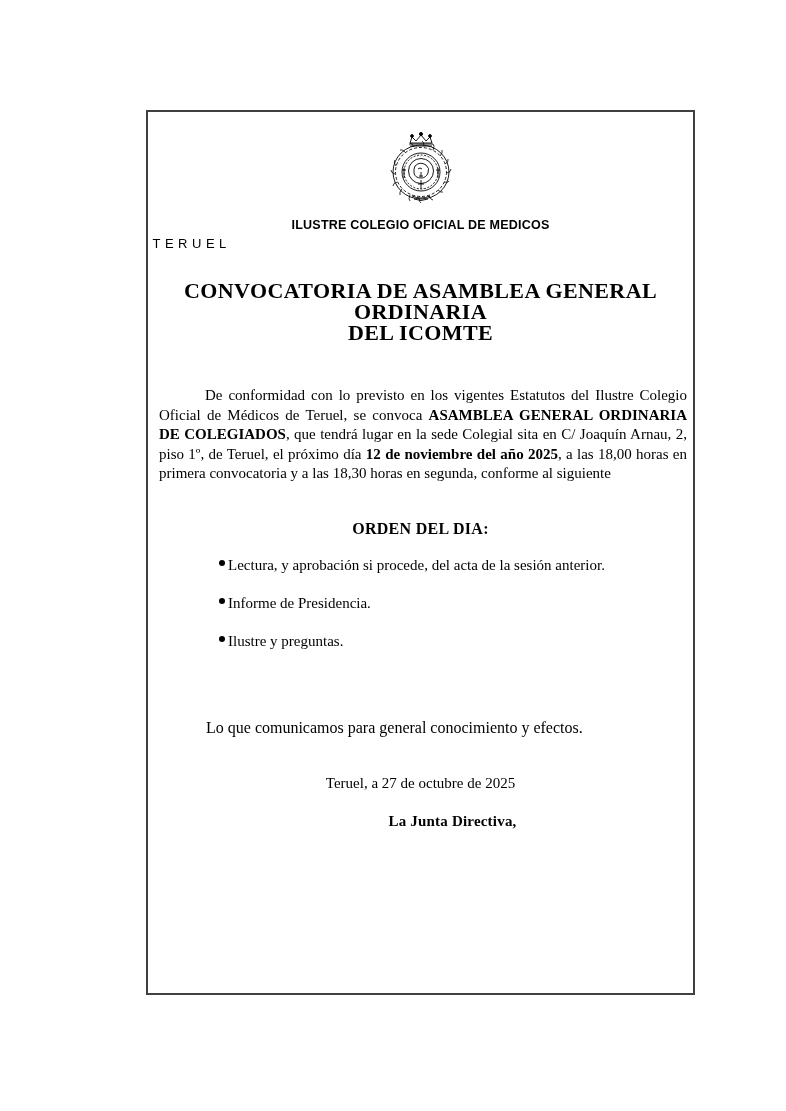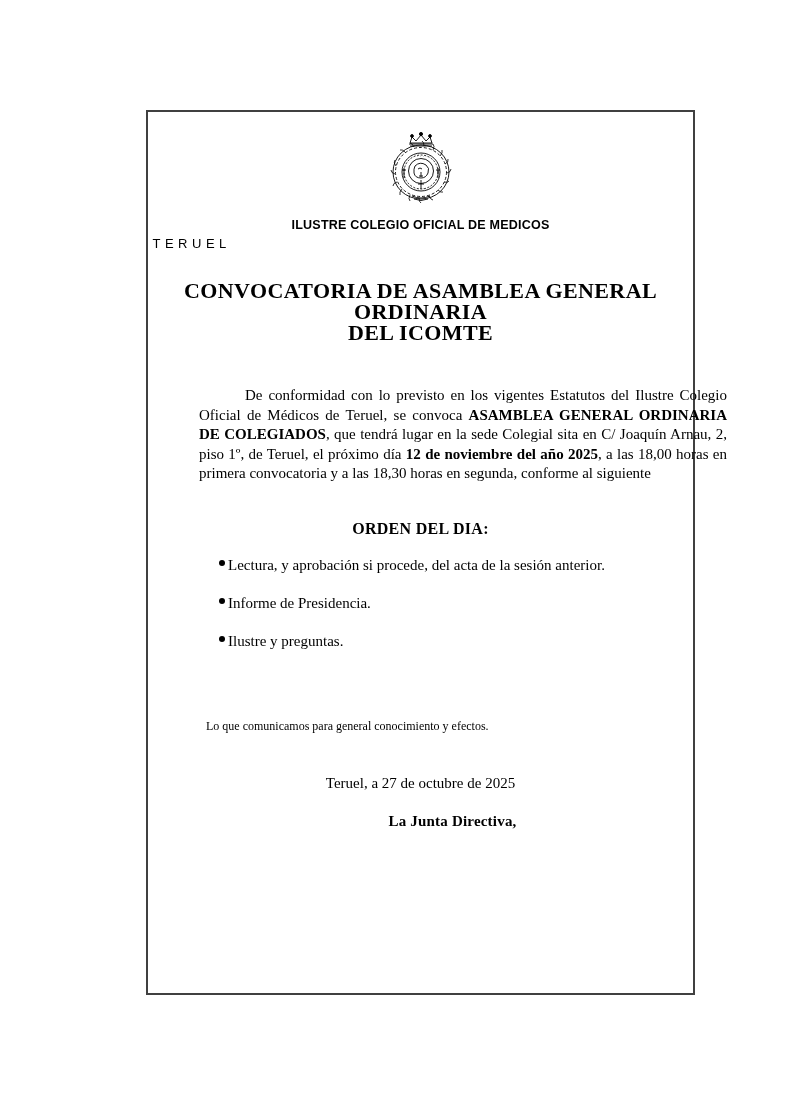--- a/index.html
+++ b/index.html
@@ -92,21 +92,20 @@
     position: absolute;
     left: 11px;
     top: 259px;
     width: 528px;
     text-align: justify;
     text-justify: inter-word;
     font-size: 15px;
     line-height: 19.6px;
     text-indent: 46px;
     hyphens: none;
-    margin-left: 40px;
   }
   .body-par b { font-weight: bold; }
 
   
   .agenda-heading {
     position: absolute;
     left: 0;
     top: 408px;
     width: 100%;
     text-align: center;
@@ -141,21 +140,21 @@
     height: 6px;
     border-radius: 50%;
     background: #000000;
   }
 
   
   .closing-note {
     position: absolute;
     left: 58px;
     top: 607px;
-    font-size: 12px;
+    font-size: 16px;
   }
   .place-date {
     position: absolute;
     left: 0;
     top: 663px;
     width: 100%;
     text-align: center;
     font-size: 15px;
   }
   .signature {

